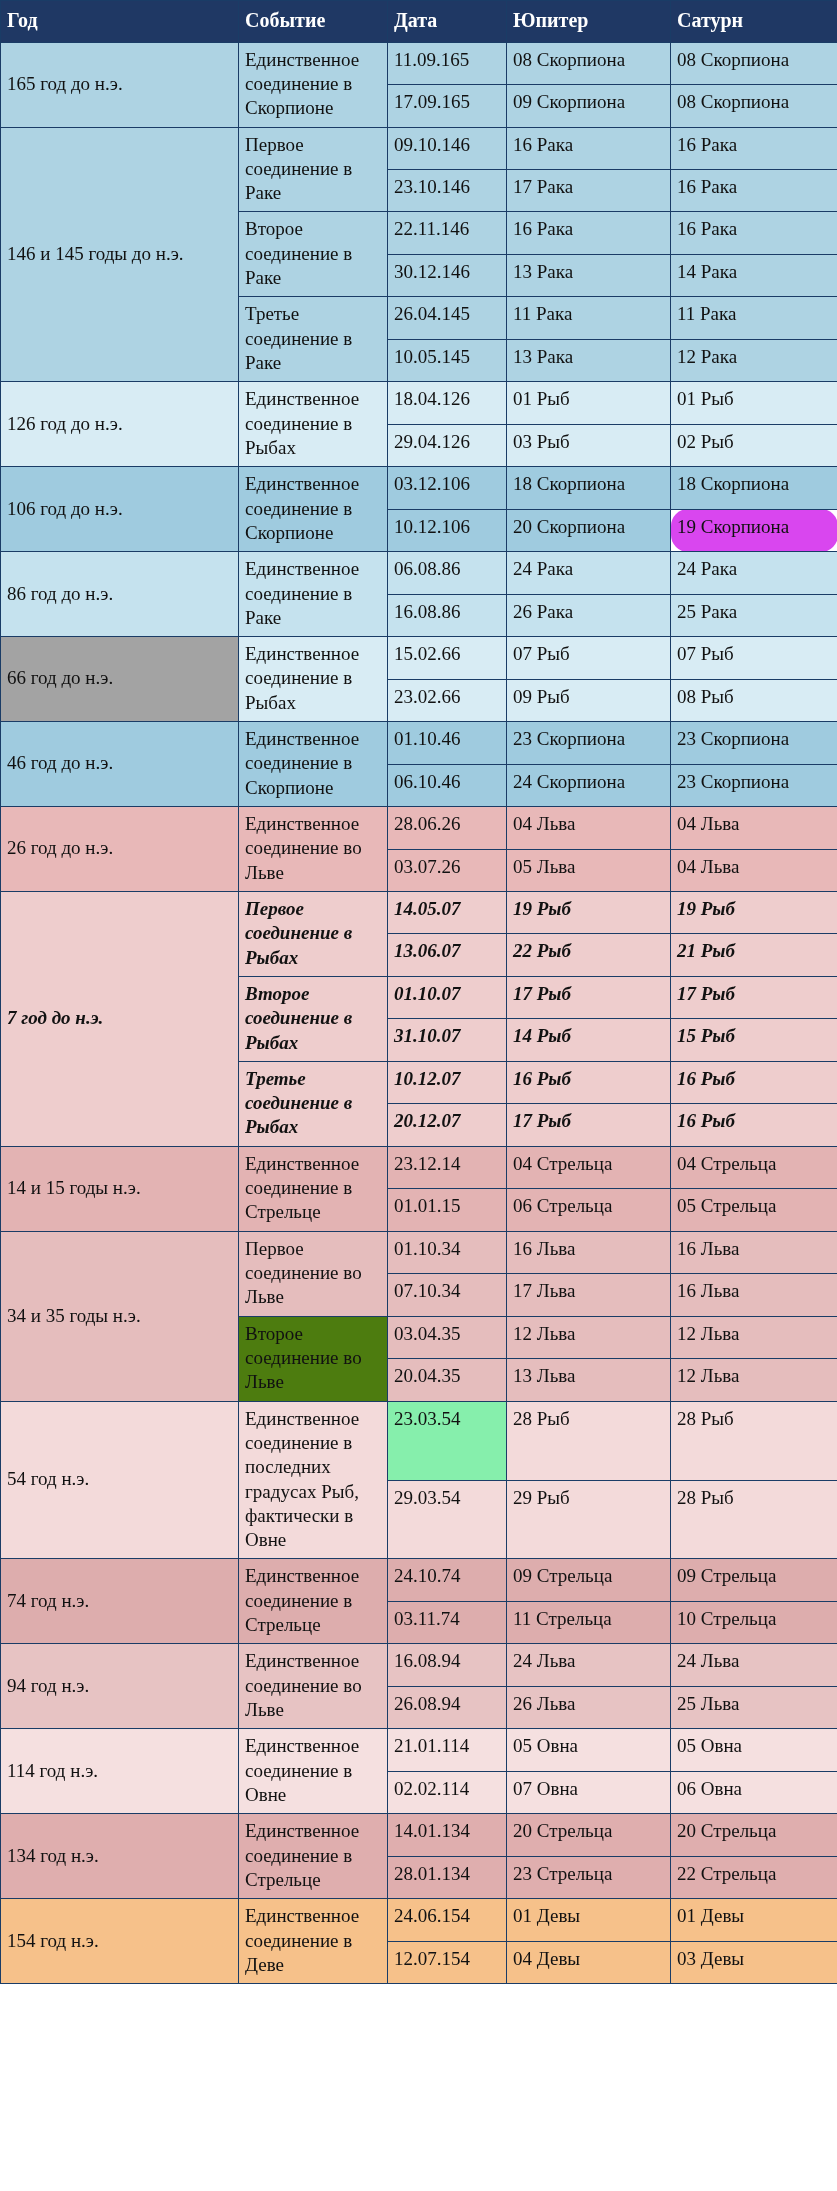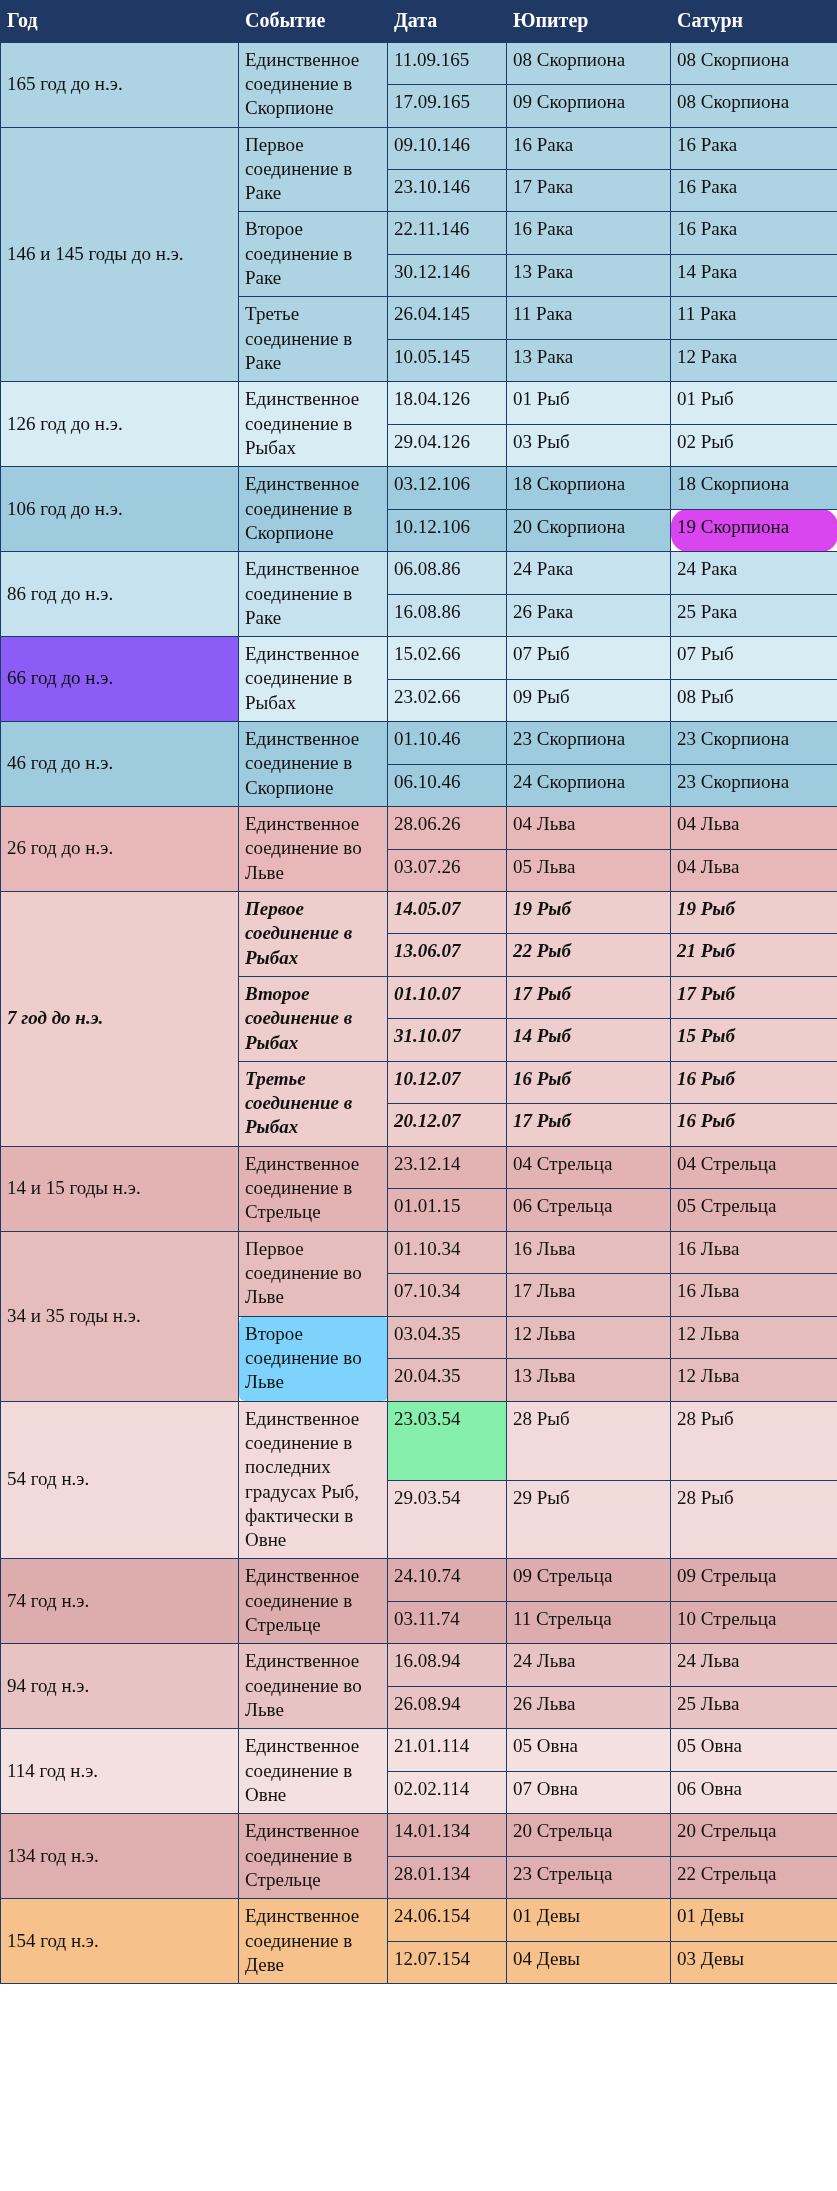--- a/index.html
+++ b/index.html
@@ -153,21 +153,21 @@
           <td class="date-cell" style="background: rgb(197, 226, 238);">06.08.86</td>
           <td class="planet-cell" style="background: rgb(197, 226, 238);">24 Рака</td>
           <td class="planet-cell" style="background: rgb(197, 226, 238);">24 Рака</td>
         </tr>
         <tr>
           <td class="date-cell" style="background: rgb(197, 226, 238);">16.08.86</td>
           <td class="planet-cell" style="background: rgb(197, 226, 238);">26 Рака</td>
           <td class="planet-cell" style="background: rgb(197, 226, 238);">25 Рака</td>
         </tr>
         <tr>
-          <td class="year-cell" rowspan="2" style="background: #8b5cf6; vertical-align: middle;">66 год до н.э.</td>
+          <td class="year-cell" rowspan="2" style="background: #a3a3a3; vertical-align: middle;">66 год до н.э.</td>
           <td class="event-cell" rowspan="2" style="background: rgb(216, 236, 244);">Единственное соединение в Рыбах</td>
           <td class="date-cell" style="background: rgb(216, 236, 244);">15.02.66</td>
           <td class="planet-cell" style="background: rgb(216, 236, 244);">07 Рыб</td>
           <td class="planet-cell" style="background: rgb(216, 236, 244);">07 Рыб</td>
         </tr>
         <tr>
           <td class="date-cell" style="background: rgb(216, 236, 244);">23.02.66</td>
           <td class="planet-cell" style="background: rgb(216, 236, 244);">09 Рыб</td>
           <td class="planet-cell" style="background: rgb(216, 236, 244);">08 Рыб</td>
         </tr>
@@ -247,21 +247,21 @@
           <td class="date-cell" style="background: rgb(229, 189, 189);">01.10.34</td>
           <td class="planet-cell" style="background: rgb(229, 189, 189);">16 Льва</td>
           <td class="planet-cell" style="background: rgb(229, 189, 189);">16 Льва</td>
         </tr>
         <tr>
           <td class="date-cell" style="background: rgb(229, 189, 189);">07.10.34</td>
           <td class="planet-cell" style="background: rgb(229, 189, 189);">17 Льва</td>
           <td class="planet-cell" style="background: rgb(229, 189, 189);">16 Льва</td>
         </tr>
         <tr>
-          <td class="event-cell" rowspan="2" style="background: #7dd3fc; border-radius: 6px;">Второе соединение во Льве</td>
+          <td class="event-cell" rowspan="2" style="background: #4d7c0f;">Второе соединение во Льве</td>
           <td class="date-cell" style="background: rgb(229, 189, 189);">03.04.35</td>
           <td class="planet-cell" style="background: rgb(229, 189, 189);">12 Льва</td>
           <td class="planet-cell" style="background: rgb(229, 189, 189);">12 Льва</td>
         </tr>
         <tr>
           <td class="date-cell" style="background: rgb(229, 189, 189);">20.04.35</td>
           <td class="planet-cell" style="background: rgb(229, 189, 189);">13 Льва</td>
           <td class="planet-cell" style="background: rgb(229, 189, 189);">12 Льва</td>
         </tr>
         <tr>

